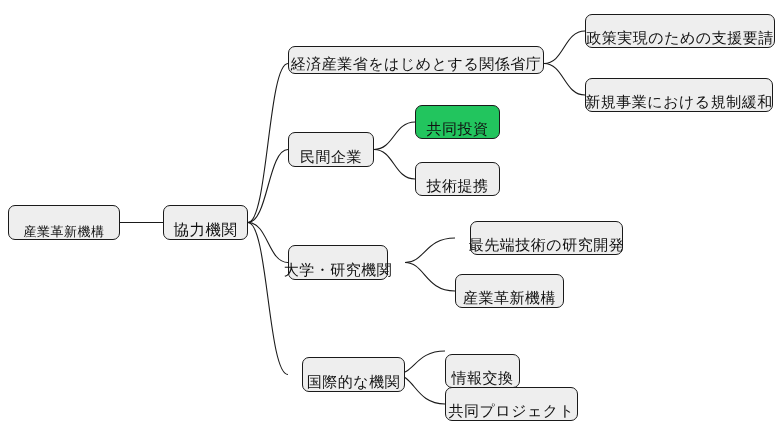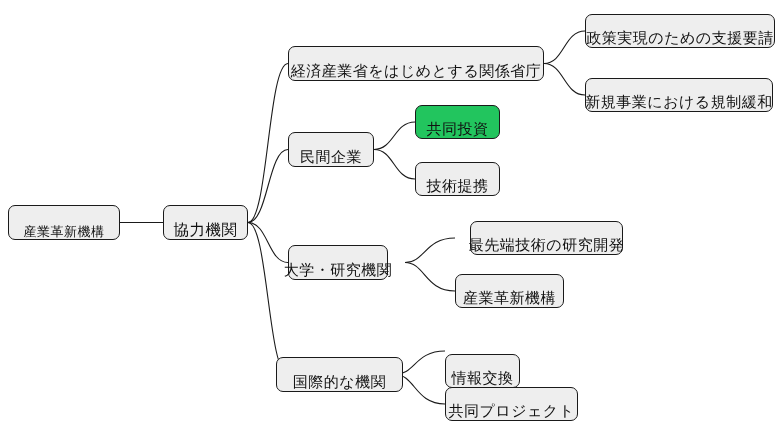--- a/index.html
+++ b/index.html
@@ -73,30 +73,30 @@
       <path d="M 395,374.5 C 415,374.5 415,351 445,351" class="edge-path" stroke="#1a1a1a"></path>
       <path d="M 395,374.5 C 415,374.5 415,404 445,404" class="edge-path" stroke="#1a1a1a"></path>
     </svg>
   <div id="node-layer">
       <div class="node lvl0" style="left: 8px; top: 205px; width: 112px; height: 35px; background: rgb(238, 238, 238); border-color: rgb(26, 26, 26);">
         <span class="node-label" style="color: rgb(17, 17, 17);">産業革新機構</span>
       </div>
       <div class="node lvl1" style="left: 163px; top: 205px; width: 85px; height: 35px; background: rgb(238, 238, 238); border-color: rgb(26, 26, 26);">
         <span class="node-label" style="color: rgb(17, 17, 17);">協力機関</span>
       </div>
-      <div class="node lvl2" style="left: 288px; top: 46px; width: 256px; height: 35px; background: rgb(238, 238, 238); border-color: rgb(26, 26, 26);">
+      <div class="node lvl2" style="left: 288px; top: 46px; width: 256px; height: 28px; background: rgb(238, 238, 238); border-color: rgb(26, 26, 26);">
         <span class="node-label" style="color: rgb(17, 17, 17);">経済産業省をはじめとする関係省庁</span>
       </div>
       <div class="node lvl2" style="left: 288px; top: 132px; width: 86px; height: 35px; background: rgb(238, 238, 238); border-color: rgb(26, 26, 26);">
         <span class="node-label" style="color: rgb(17, 17, 17);">民間企業</span>
       </div>
       <div class="node lvl2" style="left: 288px; top: 245px; width: 100px; height: 35px; background: rgb(238, 238, 238); border-color: rgb(26, 26, 26);">
         <span class="node-label" style="color: rgb(17, 17, 17);">大学・研究機関</span>
       </div>
-      <div class="node lvl2" style="left: 276px; top: 357px; width: 127px; height: 35px; background: rgb(238, 238, 238); border-color: rgb(26, 26, 26);">
+      <div class="node lvl2" style="left: 302px; top: 357px; width: 103px; height: 35px; background: rgb(238, 238, 238); border-color: rgb(26, 26, 26);">
         <span class="node-label" style="color: rgb(17, 17, 17);">国際的な機関</span>
       </div>
       <div class="node lvl3" style="left: 585px; top: 14px; width: 190px; height: 34px; background: rgb(238, 238, 238); border-color: rgb(26, 26, 26);">
         <span class="node-label" style="color: rgb(17, 17, 17);">政策実現のための支援要請</span>
       </div>
       <div class="node lvl3" style="left: 585px; top: 78px; width: 188px; height: 34px; background: rgb(238, 238, 238); border-color: rgb(26, 26, 26);">
         <span class="node-label" style="color: rgb(17, 17, 17);">新規事業における規制緩和</span>
       </div>
       <div class="node lvl3" style="left: 415px; top: 105px; width: 85px; height: 34px; background: #22c55e; border-color: rgb(26, 26, 26);">
         <span class="node-label" style="color: rgb(17, 17, 17);">共同投資</span>

